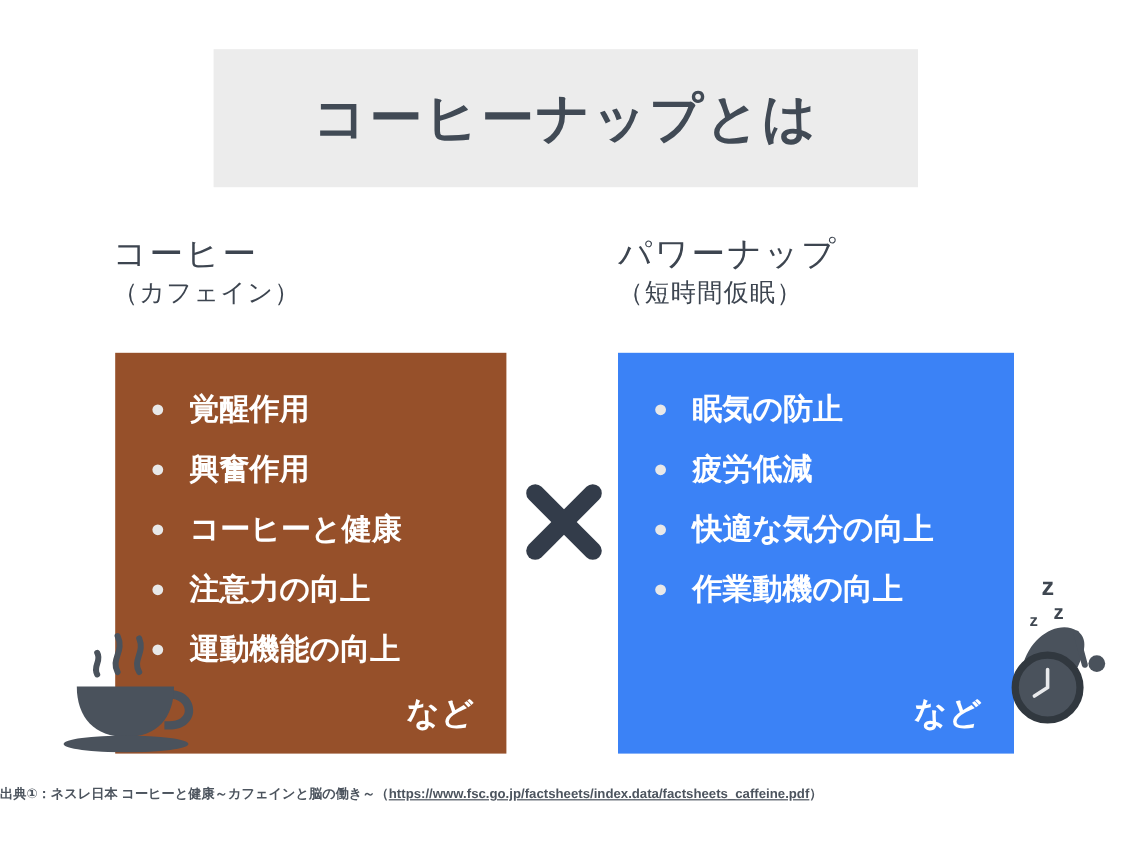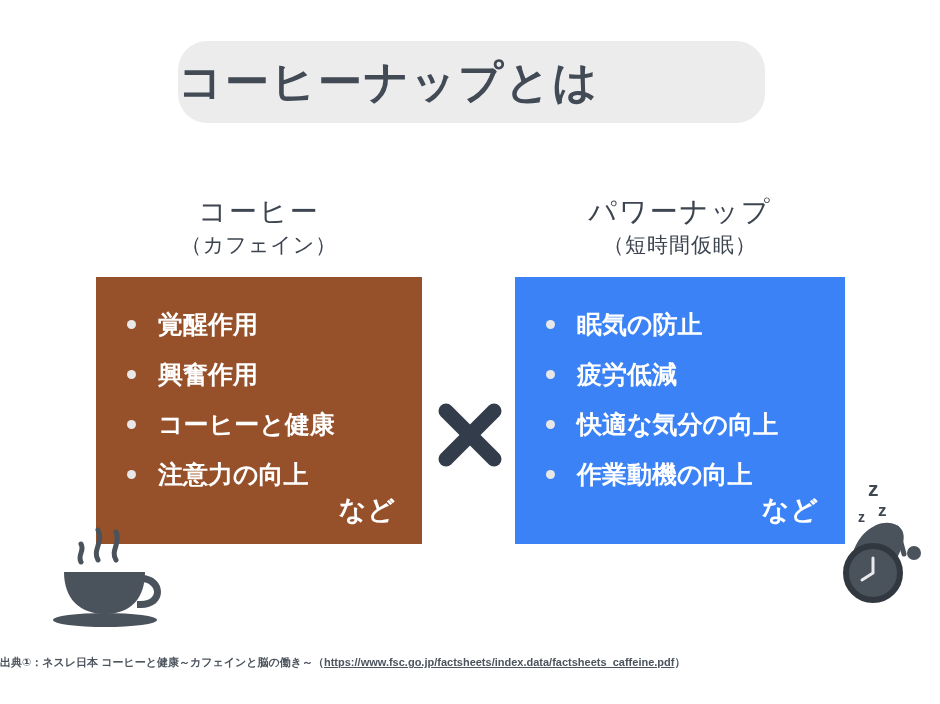--- a/index.html
+++ b/index.html
@@ -15,38 +15,38 @@
     font-family: "Liberation Sans", "DejaVu Sans", sans-serif;
     color: #3d4550;
   }
 
   
   .title-band {
     position: absolute;
     left: 178px;
     top: 41px;
     width: 587px;
-    height: 82px;
+    height: 115px;
     background: #ececec;
     display: flex;
     align-items: center;
-    border-radius: 29px;
+    justify-content: center;
   }
   .title-text {
     font-size: 44px;
     font-weight: bold;
     color: #414a55;
     letter-spacing: 2px;
     white-space: nowrap;
   }
 
   
   .col-head {
     position: absolute;
-    text-align: center;
+    text-align: left;
     width: 330px;
     color: #3d4550;
   }
   .col-head.left  { left: 94px;  top: 194px; }
   .col-head.right { left: 515px; top: 194px; }
   .col-head .main {
     font-size: 28px;
     line-height: 36px;
     letter-spacing: 2px;
     white-space: nowrap;
@@ -54,22 +54,22 @@
   .col-head .sub {
     font-size: 21px;
     line-height: 30px;
     letter-spacing: 1px;
     white-space: nowrap;
   }
 
   
   .panel {
     position: absolute;
-    top: 277px;
-    height: 267px;
+    top: 294px;
+    height: 334px;
     box-sizing: border-box;
     padding: 22px 18px 0 18px;
   }
   .panel.brown {
     left: 96px;
     width: 326px;
     background: #96502a;
   }
   .panel.blue {
     left: 515px;
@@ -169,20 +169,21 @@
   <div class="main">パワーナップ</div>
   <div class="sub">（短時間仮眠）</div>
 </div>
 
 <div class="panel brown">
   <ul class="bullet-list">
     <li>覚醒作用</li>
     <li>興奮作用</li>
     <li>コーヒーと健康</li>
     <li>注意力の向上</li>
+    <li>運動機能の向上</li>
   </ul>
   <div class="etc">など</div>
 </div>
 
 <div class="panel blue">
   <ul class="bullet-list">
     <li>眠気の防止</li>
     <li>疲労低減</li>
     <li>快適な気分の向上</li>
     <li>作業動機の向上</li>

